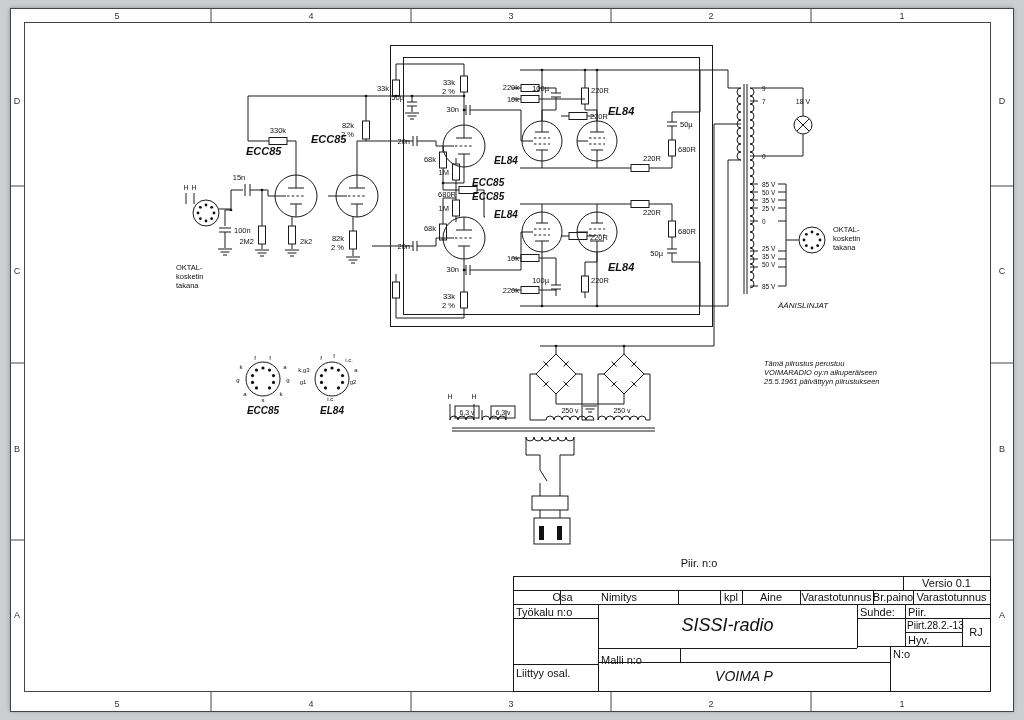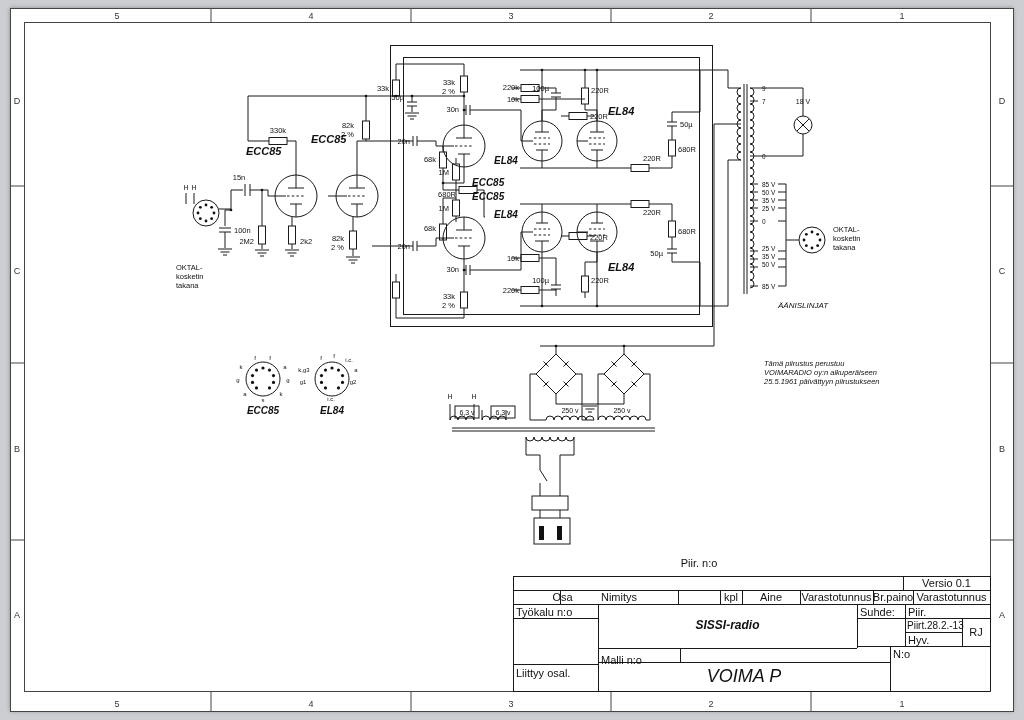--- a/index.html
+++ b/index.html
@@ -9,22 +9,22 @@
   svg path,svg rect,svg circle,svg line{stroke:#1a1a1a;fill:none;stroke-width:1}
   svg .frame{stroke:#444}
   svg .dash{stroke-dasharray:2.5 2.2}
   svg .dot{fill:#111;stroke:none}
   svg .prong{fill:#111;stroke:none}
   svg text{stroke:none;fill:#111;font-family:"Liberation Sans",sans-serif}
   #zones text{fill:#333;font-size:9px}
   .tb{position:absol ute;font-size:11px;line-height:1.1;z-index:3;white-space:nowrap}
   .tb{position:absolute}
   .tbc{display:flex;align-items:center;justify-content:center;text-align:center}
-  .product{font-size:12px;font-weight:bold;font-style:italic}
-  .model{font-size:18px;font-style:italic}
+  .product{font-size:18px;font-weight:normal;font-style:italic}
+  .model{font-size:14px;font-style:italic}
   .small7{font-size:10px}
 </style>
 </head>
 <body>
 
 <div id="page">
   <div id="sheet"></div>
 
   <svg id="svg" width="1024" height="720" viewBox="0 0 1024 720">
     <defs>

